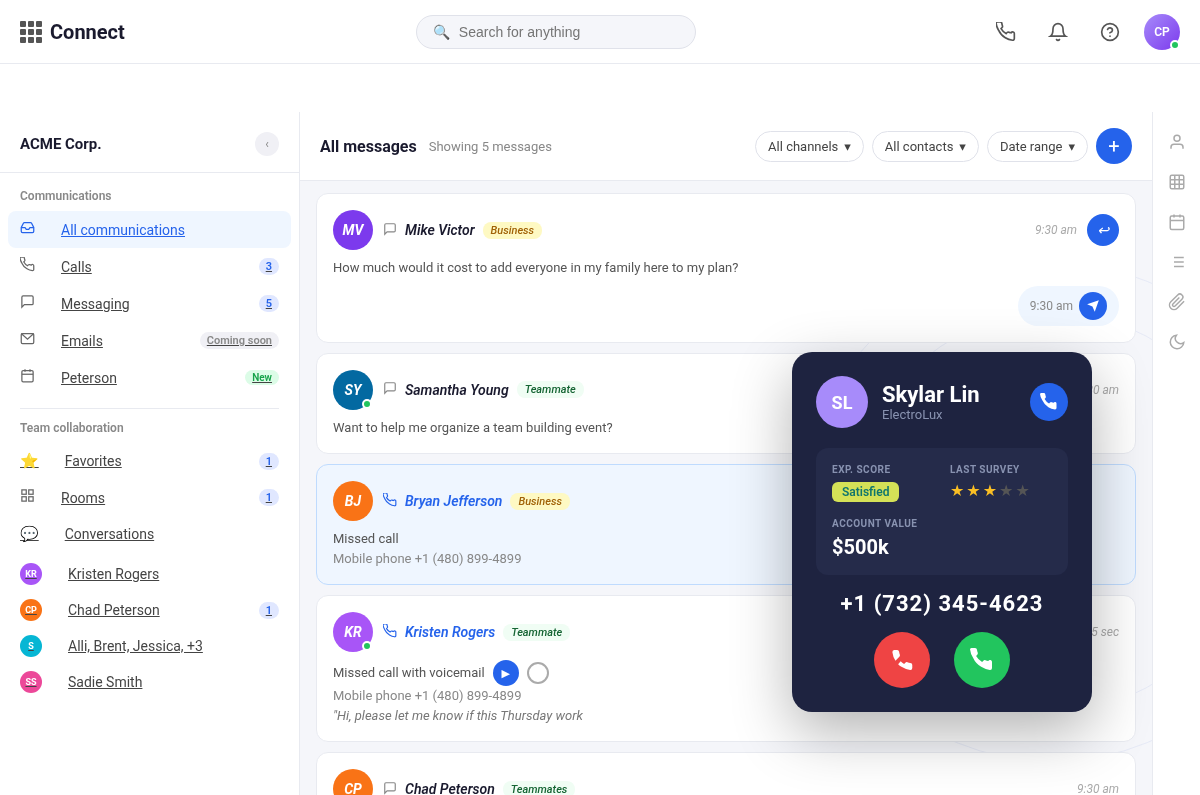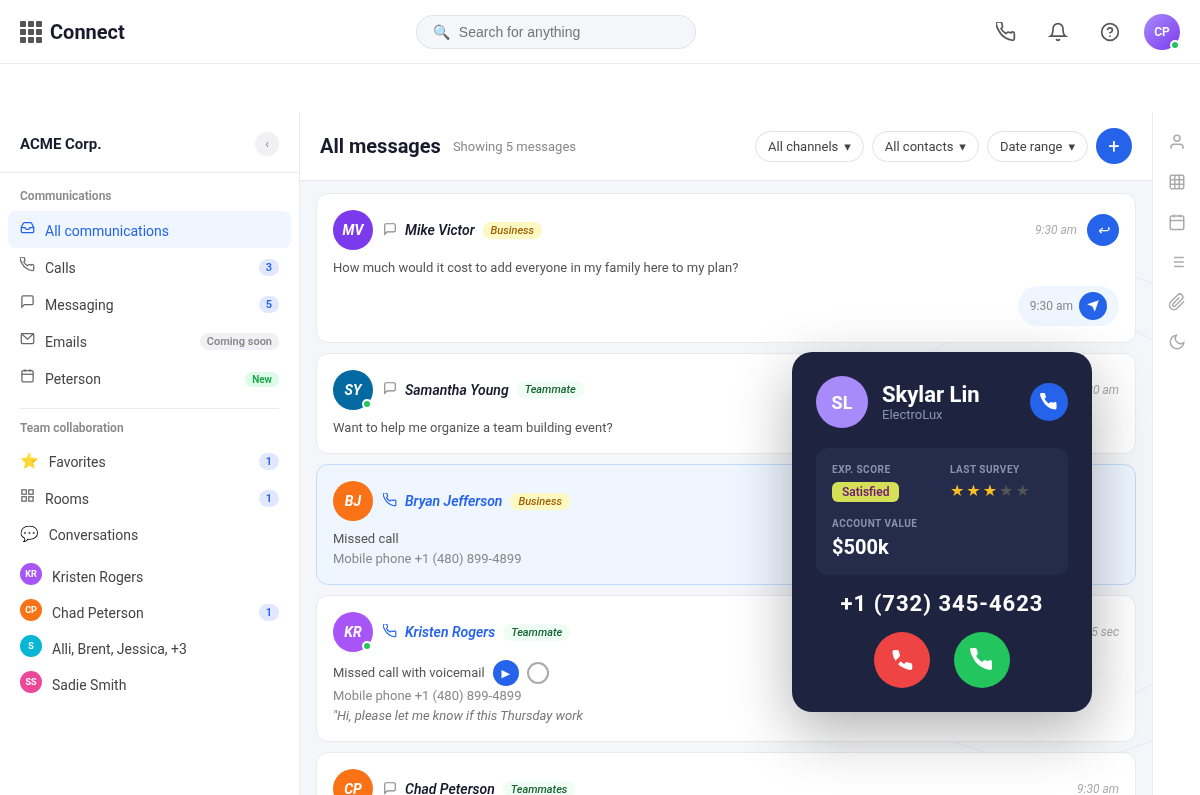--- a/index.html
+++ b/index.html
@@ -22,39 +22,39 @@
 
     
     .main-layout { display: flex; width: 100%; padding-top: 64px; height: 795px; margin-top: 48px; }
 
     
     .sidebar { width: 300px; background: #fff; border-right: 1px solid #e8eaf0; padding: 20px 0; overflow-y: auto; flex-shrink: 0; }
     .sidebar-org { display: flex; align-items: center; justify-content: space-between; padding: 0 20px 16px; border-bottom: 1px solid #e8eaf0; margin-bottom: 16px; }
     .sidebar-org-name { font-weight: 700; font-size: 15px; color: #1a1a2e; }
     .sidebar-collapse-btn { width: 24px; height: 24px; border-radius: 50%; background: #f0f0f5; display: flex; align-items: center; justify-content: center; cursor: pointer; color: #888; font-size: 12px; }
     .sidebar-section-title { font-size: 12px; font-weight: 600; color: #888; padding: 0 20px 8px; text-transform: none; }
-    .sidebar-item { display: flex; align-items: flex-end; gap: 10px; padding: 9px 20px; cursor: pointer; font-size: 14px; color: #444; position: relative; }
+    .sidebar-item { display: flex; align-items: center; gap: 26px; padding: 9px 20px; cursor: pointer; font-size: 14px; color: #444; position: relative; text-decoration: underline; }
     .sidebar-item.active { background: #eff6ff; color: #2563eb; border-radius: 8px; margin: 0 8px; padding: 9px 12px; }
     .sidebar-item-icon { font-size: 15px; color: inherit; }
     .sidebar-item-label { flex: 1; }
     .sidebar-badge { background: #e0e7ff; color: #2563eb; font-size: 11px; font-weight: 600; padding: 2px 7px; border-radius: 10px; }
     .sidebar-badge.gray { background: #f0f0f5; color: #888; }
     .sidebar-badge.green { background: #dcfce7; color: #16a34a; font-size: 10px; }
     .sidebar-divider { height: 1px; background: #e8eaf0; margin: 12px 20px; }
     .sidebar-mini-avatar { width: 22px; height: 22px; border-radius: 50%; display: flex; align-items: center; justify-content: center; font-size: 9px; font-weight: 700; color: #fff; flex-shrink: 0; }
 
     
     .icon-rail { width: 48px; background: #fff; border-left: 1px solid #e8eaf0; display: flex; flex-direction: column; align-items: center; padding: 12px 0; gap: 4px; }
     .rail-icon { width: 36px; height: 36px; display: flex; align-items: center; justify-content: center; cursor: pointer; color: #aaa; font-size: 17px; border-radius: 8px; }
 
     
     .messages-area { flex: 1; display: flex; flex-direction: column; overflow: hidden; position: relative; }
     .messages-header { display: flex; align-items: center; justify-content: space-between; padding: 16px 20px; border-bottom: 1px solid #e8eaf0; background: #fff; }
     .messages-header-left { display: flex; align-items: center; gap: 12px; }
-    .messages-title { font-size: 20px; font-weight: 700; color: #1a1a2e; }
+    .messages-title { font-size: 16px; font-weight: 700; color: #1a1a2e; }
     .messages-count { font-size: 13px; color: #888; }
     .messages-filters { display: flex; align-items: center; gap: 8px; }
     .filter-btn { display: flex; align-items: center; gap: 6px; padding: 7px 12px; border: 1px solid #e0e2ea; border-radius: 20px; font-size: 13px; color: #444; cursor: pointer; background: #fff; }
     .add-btn { width: 36px; height: 36px; background: #2563eb; border-radius: 50%; display: flex; align-items: center; justify-content: center; color: #fff; font-size: 20px; cursor: pointer; }
 
     
     .message-list { flex: 1; overflow-y: auto; padding: 12px 0; background: #f5f6fa; }
     .message-card { background: #fff; border-radius: 12px; margin: 0 16px 10px; padding: 16px; cursor: pointer; border: 1px solid #e8eaf0; position: relative; }
     .message-card.highlighted { background: #eff6ff; border-color: #bfdbfe; }
     .message-card-header { display: flex; align-items: center; gap: 10px; margin-bottom: 8px; font-style: italic; }
@@ -75,21 +75,21 @@
     .record-btn { width: 22px; height: 22px; border-radius: 50%; border: 2px solid #aaa; }
 
     
     .call-card { position: absolute; right: 60px; top: 240px; width: 300px; background: #1e2340; border-radius: 20px; padding: 24px; z-index: 50; box-shadow: 0 20px 60px rgba(0,0,0,0.3); }
     .call-card-header { display: flex; align-items: center; gap: 14px; margin-bottom: 20px; }
     .call-avatar { width: 52px; height: 52px; border-radius: 50%; overflow: hidden; background: #a78bfa; display: flex; align-items: center; justify-content: center; font-size: 18px; font-weight: 700; color: #fff; }
     .call-name { font-size: 22px; font-weight: 700; color: #fff; }
     .call-company { font-size: 13px; color: #8892b0; }
     .call-stats { background: #252b4a; border-radius: 12px; padding: 16px; margin-bottom: 16px; display: grid; grid-template-columns: 1fr 1fr; gap: 16px; }
     .call-stat-label { font-size: 10px; font-weight: 700; color: #8892b0; text-transform: uppercase; letter-spacing: 0.5px; margin-bottom: 6px; }
-    .satisfied-badge { display: inline-block; background: #d4e157; color: #701a75; font-size: 12px; font-weight: 600; padding: 3px 10px; border-radius: 6px; }
+    .satisfied-badge { display: inline-block; background: #d4e157; color: #0f766e; font-size: 12px; font-weight: 600; padding: 3px 10px; border-radius: 6px; }
     .stars { display: flex; gap: 2px; }
     .star { font-size: 16px; }
     .star.filled { color: #fbbf24; }
     .star.empty { color: #555; }
     .emoji { font-size: 22px; }
     .account-value { font-size: 20px; font-weight: 700; color: #fff; }
     .call-number { text-align: center; font-size: 22px; font-weight: 700; color: #fff; margin: 16px 0; letter-spacing: 1px; }
     .call-actions { display: flex; justify-content: center; gap: 24px; }
     .call-action-btn { width: 56px; height: 56px; border-radius: 50%; display: flex; align-items: center; justify-content: center; font-size: 22px; cursor: pointer; }
     .call-action-btn.decline { background: #ef4444; color: #fff; }

